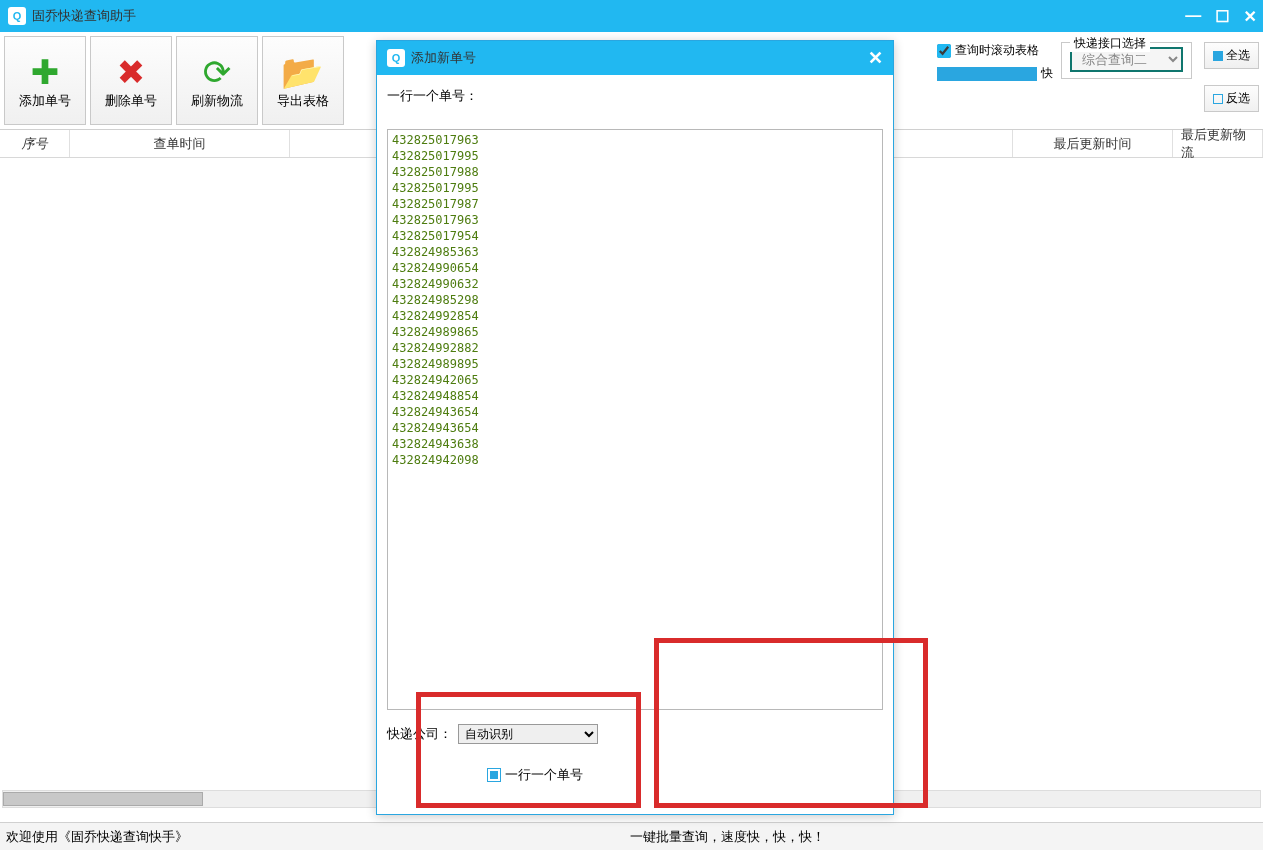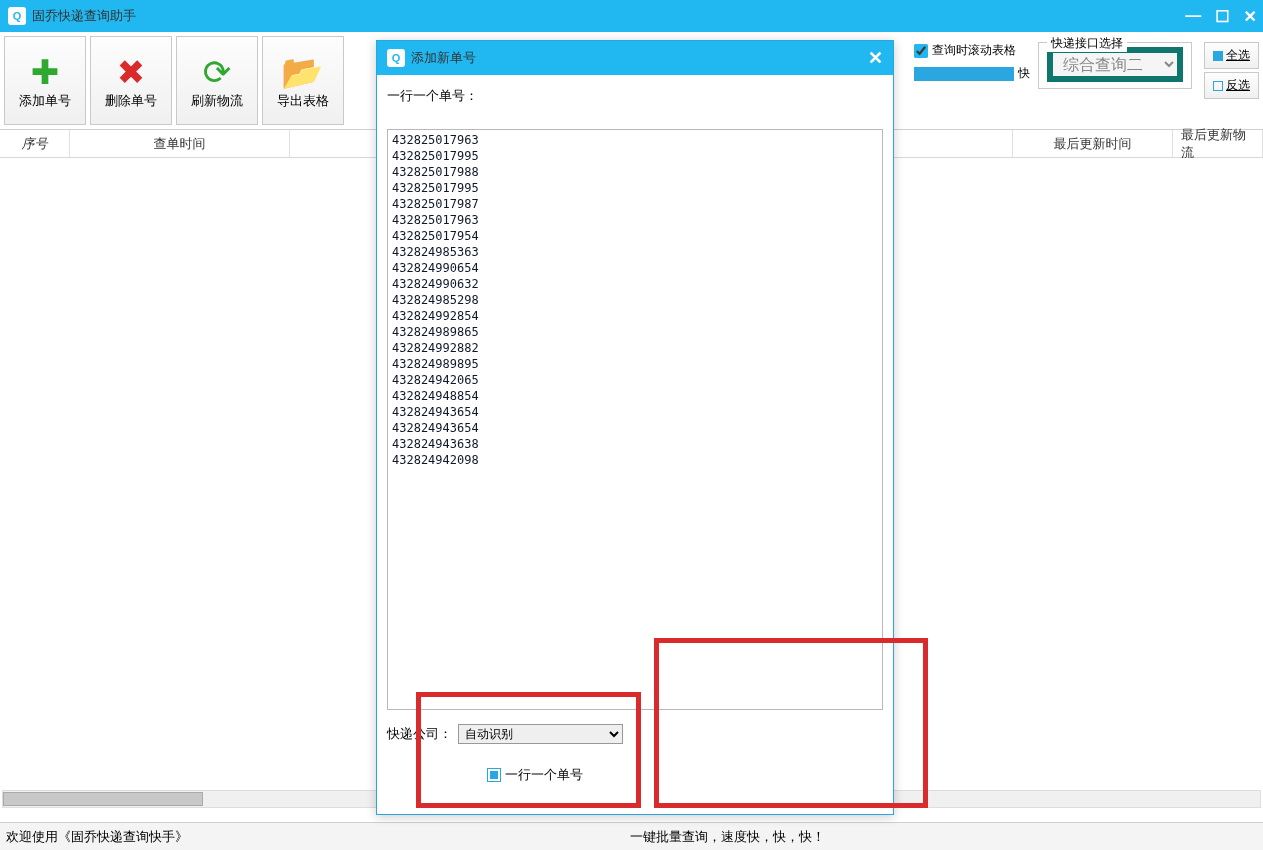--- a/index.html
+++ b/index.html
@@ -58,22 +58,22 @@
 .icon-add { color: #2fa82f; }
 .icon-del { color: #d92b2b; }
 .icon-refresh { color: #2fa82f; }
 .icon-export { color: #e6a800; }
 .tool-right { margin-left: auto; display: flex; align-items: flex-start; gap: 8px; padding-top:6px;}
 .checkline { display:flex; align-items:center; gap:4px; margin-bottom:6px; font-size:12px;}
 .checkline input { accent-color:#21b8f1; width:14px;height:14px;}
 .progress { width: 100px; height: 14px; border:1px solid #2aa6e0; background:#2aa6e0; }
 .apigroup { border:1px solid #c9c9c9; padding:4px 8px 6px 8px; position:relative; margin-right:4px;}
 .apigroup .legend { position:absolute; top:-8px; left:8px; background:#fff; padding:0 4px; font-size:12px;}
-.apigroup select { font-size:16px; padding:2px 18px 2px 6px; border:6px solid #0f766e; background:#f5f5f5; color:#888;}
-.sidebtns { display:flex; flex-direction:column; gap:3px;text-decoration:underline;}
+.apigroup select { font-size:13px; padding:2px 18px 2px 6px; border:2px solid #0f766e; background:#f5f5f5; color:#888;}
+.sidebtns { display:flex; flex-direction:column; gap:16px;}
 .sidebtns button { border:1px solid #c9c9c9; background:linear-gradient(#fdfdfd,#f0f0f0); padding:4px 8px; cursor:pointer; font-size:12px; display:flex;align-items:center;gap:3px;}
 .sidebtns .sq { width:10px;height:10px;border:1px solid #2aa6e0;display:inline-block;}
 .sidebtns .sq.c { background:#2aa6e0;}
 .tablehead { display:flex; border-bottom:1px solid #d8d8d8; height:28px; align-items:center; background:#fff;}
 .tablehead > div { border-right:1px solid #e0e0e0; padding:0 8px; font-size:13px; height:100%; display:flex; align-items:center; justify-content:center; color:#333;}
 .th-seq{width:70px;font-style:italic;} .th-qtime{width:220px;} .th-num{flex:0 0 350px;} 
 .th-gap{flex:1;border-right:none;}
 .th-last{width:160px;} .th-logi{width:90px;border-right:none;}
 .tablebody { height: 650px; background:#fff; position:relative; overflow:hidden;}
 .hscroll { position:absolute; bottom:0; left:2px; right:2px; height:18px; background:#f0f0f0; border:1px solid #ddd;}
@@ -106,25 +106,25 @@
 .dlg-text {
   flex:1;
   border:1px solid #b8b8b8;
   font-family:"SimSun",monospace;
   font-size:12px;
   line-height:16px;
   padding:2px 4px;
   overflow-y:scroll;
   resize:none;
   white-space:pre;
-  color:#0f172a;
+  color:#4d7c0f;
 }
 .dlg-bottom { height:96px; display:flex; align-items:flex-start; padding-top:14px; gap:10px; position:relative;}
 .company-row { display:flex; align-items:center; gap:6px; font-size:13px; }
-.company-row select { font-size:12px; border:1px solid #999; padding:1px 2px; width:165px;}
+.company-row select { font-size:12px; border:1px solid #999; padding:1px 2px; width:140px;}
 .filter-row { display:flex; align-items:center; gap:4px; font-size:13px; margin-top:22px; margin-left:100px;}
 .filter-row .cb { width:14px;height:14px;border:1px solid #2aa6e0; background:#fff; display:inline-flex;align-items:center;justify-content:center;}
 .filter-row .cb::after{content:"";width:8px;height:8px;background:#2aa6e0;}
 .confirm-btn {
   position:absolute; right:18px; top:8px;
   width:200px; height:78px;
   border:1px solid #c9c9c9;
   background:linear-gradient(#fefefe,#f3f3f3);
   display:flex; align-items:center; justify-content:center; gap:12px;
   font-size:20px; color:#666; cursor:pointer;

